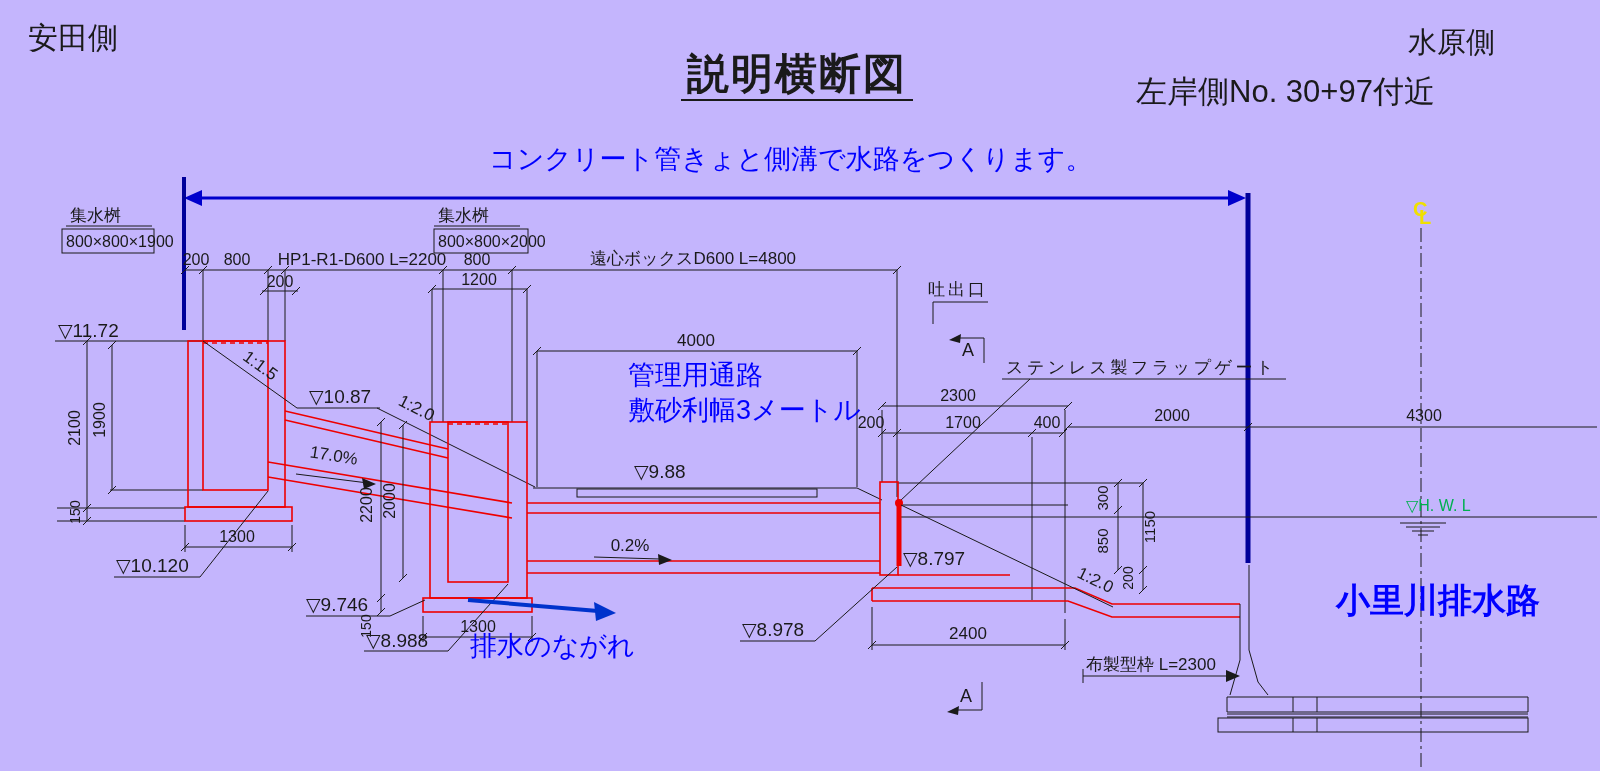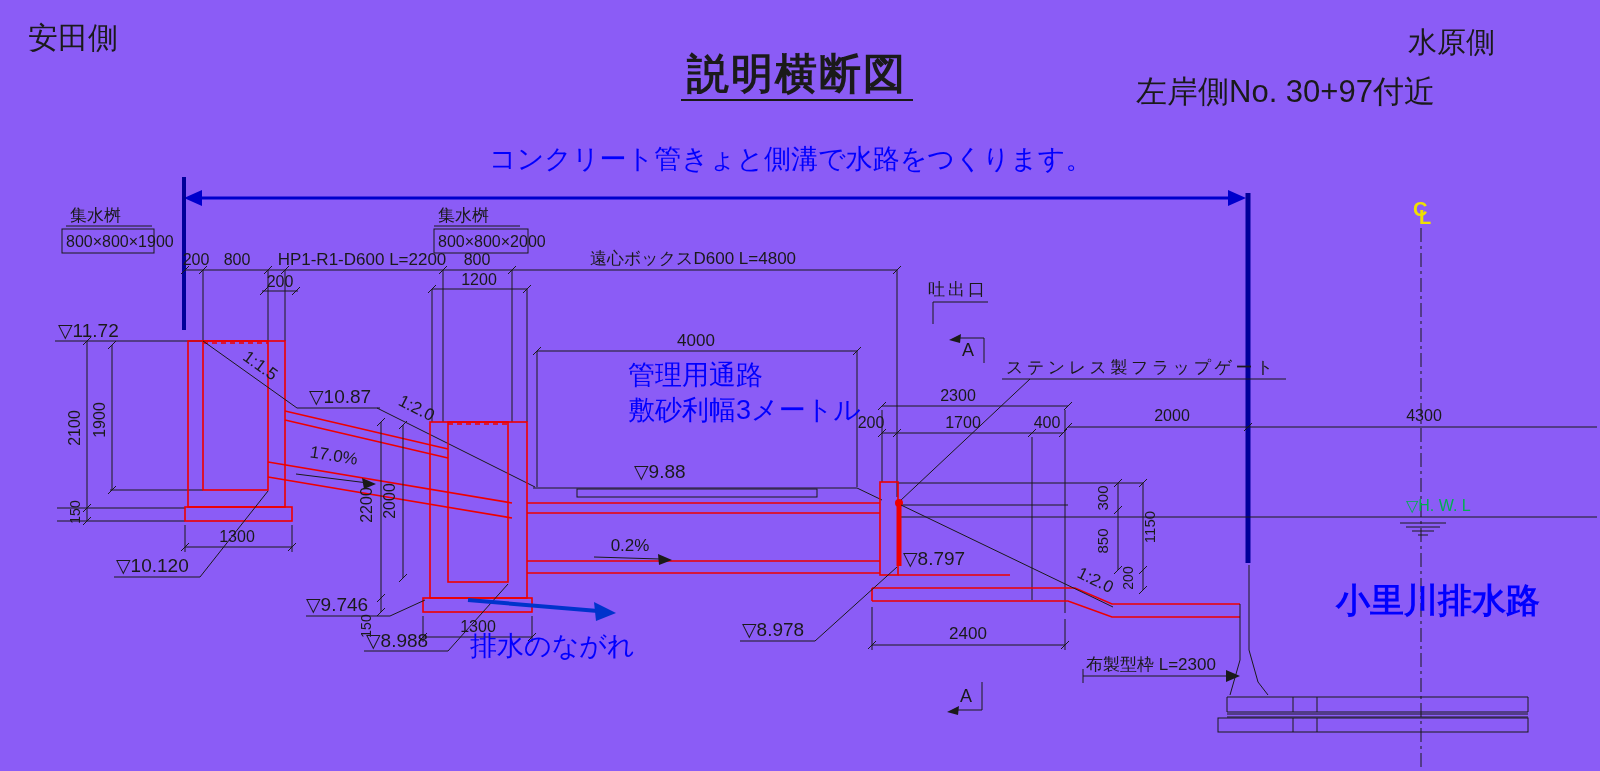--- a/index.html
+++ b/index.html
@@ -1,16 +1,16 @@
 <!DOCTYPE html>
 <html><head>
 <meta charset="utf-8">
 <style>
   html,body{margin:0;padding:0;background:#ffffff;}
-  #stage{position:relative;width:1600px;height:771px;background:#8b5cf6;overflow:hidden;
+  #stage{position:relative;width:1600px;height:771px;background:#c4b5fd;overflow:hidden;
          font-family:"Liberation Sans","DejaVu Sans",sans-serif;}
   svg text{font-family:"Liberation Sans","DejaVu Sans",sans-serif;}
   .k-line{stroke:#1a1a1a;stroke-width:1;fill:none;}
   .k-line2{stroke:#1a1a1a;stroke-width:2;fill:none;}
   .r-line{stroke:#ee0000;stroke-width:1.6;fill:none;}
   .r-dash{stroke:#ee0000;stroke-width:1.6;fill:none;stroke-dasharray:5 4;}
   .cl-line{stroke:#1a1a1a;stroke-width:1;fill:none;stroke-dasharray:14 4 3 4;}
   .t-k{fill:#1a1a1a;}
   .t-b{fill:#0000ff;}
   .t-g{fill:#00b050;}

